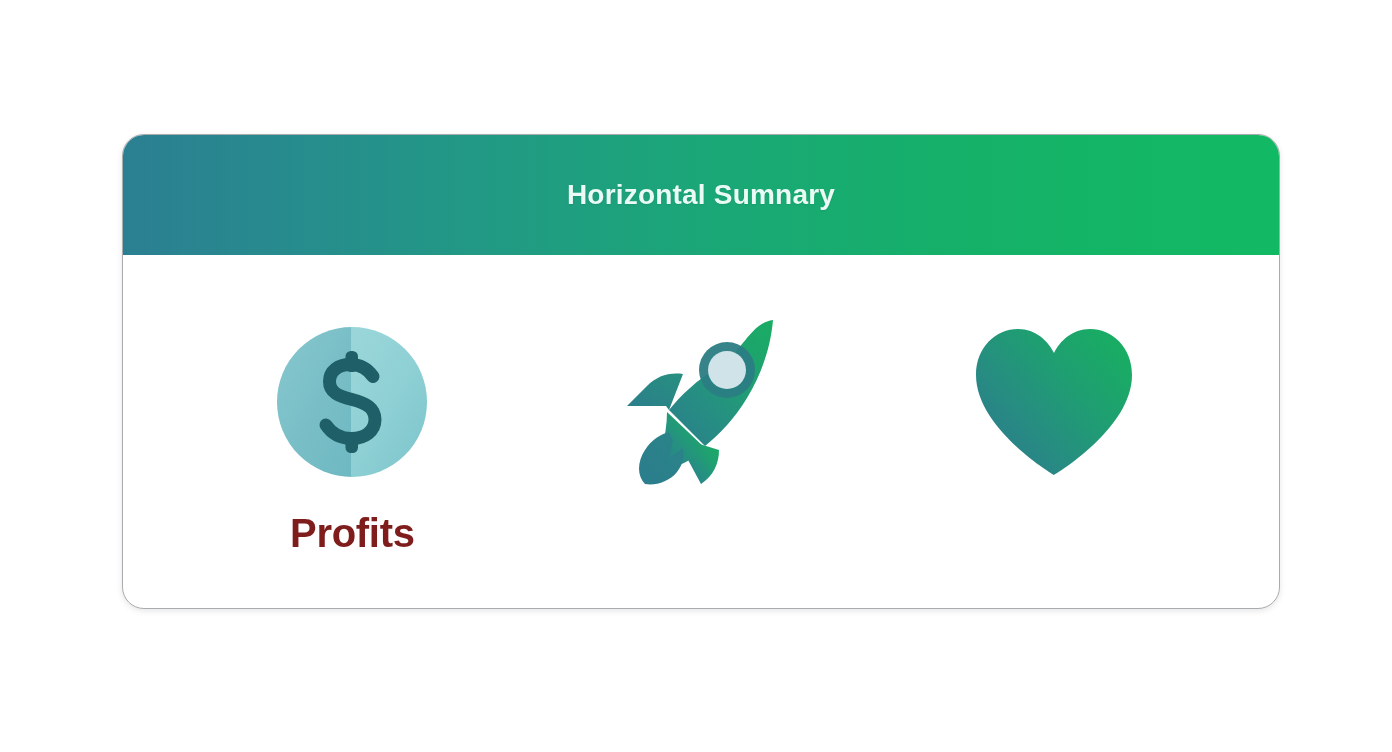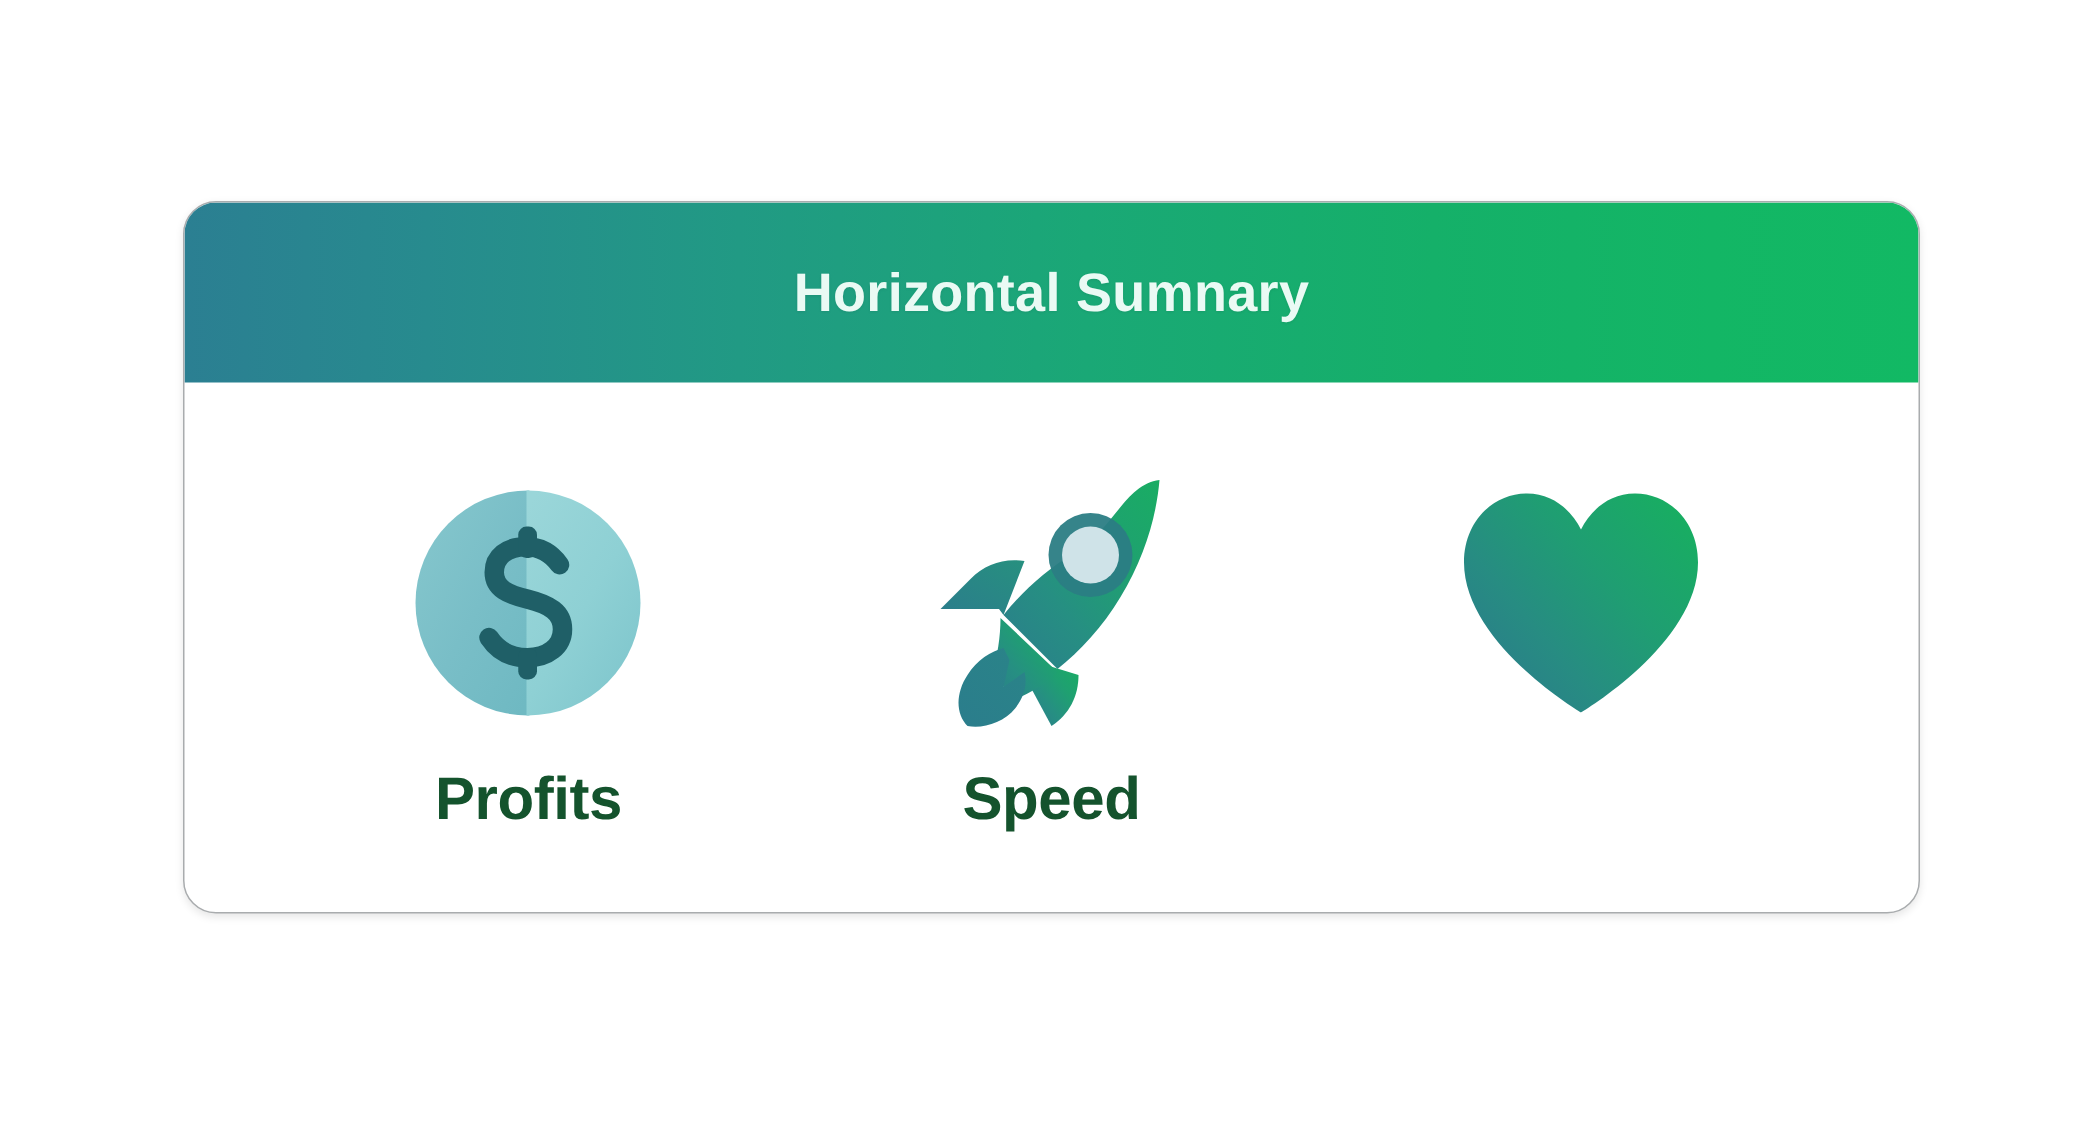--- a/index.html
+++ b/index.html
@@ -49,21 +49,21 @@
         #15b069 72%,
         #13b665 88%,
         #12b964 100%);
     display: flex;
     align-items: center;
     justify-content: center;
   }
 
   .card-header-title {
     color: #eafaf4;
-    font-size: 36px;
+    font-size: 28px;
     font-weight: 700;
     letter-spacing: 0.2px;
     line-height: 1;
     white-space: nowrap;
     text-shadow: 0 1px 2px rgba(0,0,0,0.08);
   }
 
   
   .card-body {
     position: absolute;
@@ -89,21 +89,21 @@
     margin-top: 62px;
     display: flex;
     align-items: center;
     justify-content: center;
   }
 
   .feature-label {
     margin-top: 26px;
     font-size: 40px;
     font-weight: 700;
-    color: #14532d;
+    color: #7f1d1d;
     letter-spacing: -0.3px;
     line-height: 1;
     white-space: nowrap;
   }
 
   
   .feature.profits   { transform: translateX(-6px); }
   .feature.speed     { transform: translateX(0px); }
   .feature.customers { transform: translateX(10px); }
 
@@ -215,21 +215,20 @@
                        C 62 150 64 142 62 134
                        L 48 144
                        L 52 126 Z" fill="url(#flameGrad)"></path>
 
               <circle cx="106" cy="56" r="28" fill="#2b7d84" opacity="0.95"></circle>
 
               <circle cx="106" cy="56" r="19" fill="#cfe3e8"></circle>
             </svg>
           </span>
         </div>
-        <div class="feature-label">Speed</div>
       </div>
 
       <div class="feature customers">
         <div class="feature-icon">
           <span>
             <svg width="168" height="150" viewBox="0 0 168 150" xmlns="http://www.w3.org/2000/svg">
               <defs>
                 <linearGradient id="heartGrad" x1="0" y1="0.85" x2="1" y2="0.05">
                   <stop offset="0%" stop-color="#2b7a8c"></stop>
                   <stop offset="30%" stop-color="#278c82"></stop>

